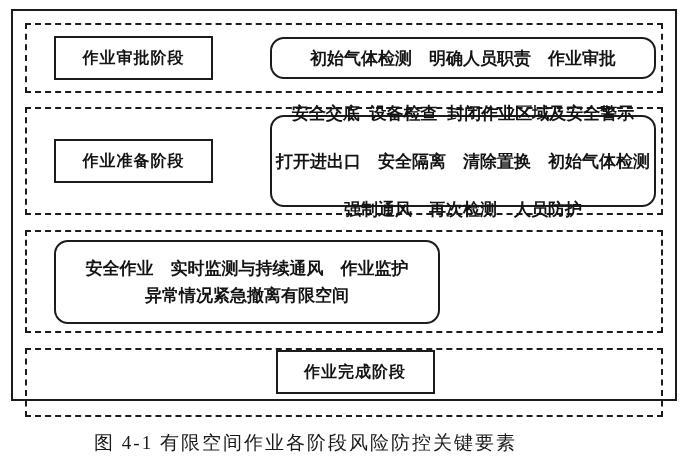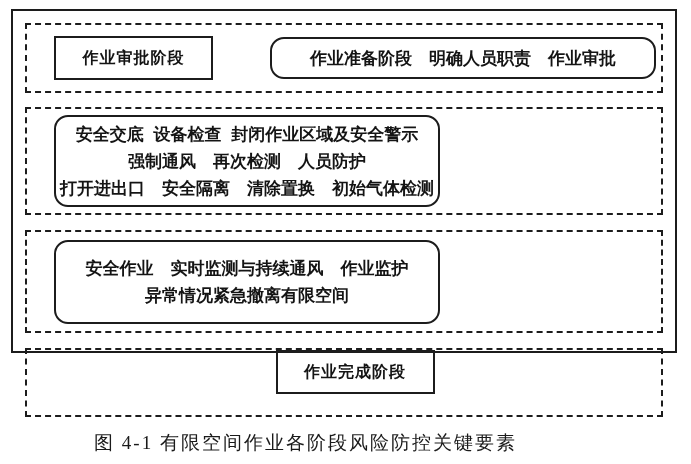--- a/index.html
+++ b/index.html
@@ -13,21 +13,21 @@
     position: relative;
     font-family: "Liberation Sans", sans-serif;
     color: #141414;
     overflow: hidden;
   }
   .outer-frame {
     position: absolute;
     left: 11px;
     top: 9px;
     width: 666px;
-    height: 344px;
+    height: 392px;
     border: 2px solid #1c1c1c;
     box-sizing: border-box;
   }
   .stage-row {
     position: absolute;
     left: 12px;
     width: 638px;
     border: 2px dashed #1c1c1c;
     box-sizing: border-box;
     display: flex;
@@ -65,21 +65,21 @@
     justify-content: center;
     align-items: center;
     text-align: center;
     font-size: 17px;
     font-weight: bold;
     line-height: 27px;
     word-spacing: 5px;
     flex-shrink: 0;
   }
   .ch-42 { height: 42px; }
-  .ch-92 { height: 92px; }
+  .ch-92 { height: 92px; gap: 21px; }
   .ch-84 { height: 84px; }
   .ch-52 { height: 52px; }
   .content-line {
     white-space: nowrap;
   }
   .figure-caption {
     position: absolute;
     left: 0;
     top: 430px;
     width: 611px;
@@ -92,29 +92,30 @@
   }
 </style>
 </head>
 <body>
 
 <div class="outer-frame">
 
   <div class="stage-row row-1">
     <div class="stage-label">作业审批阶段</div>
     <div class="content-box ch-42">
-      <div class="content-line">作业准备阶段　明确人员职责　作业审批</div>
+      <div class="content-line">初始气体检测　明确人员职责　作业审批</div>
     </div>
   </div>
 
   <div class="stage-row row-2">
+    <div class="stage-label">作业准备阶段</div>
     <div class="content-box ch-92">
       <div class="content-line">安全交底 设备检查 封闭作业区域及安全警示</div>
+      <div class="content-line">打开进出口　安全隔离　清除置换　初始气体检测</div>
       <div class="content-line">强制通风　再次检测　人员防护</div>
-      <div class="content-line">打开进出口　安全隔离　清除置换　初始气体检测</div>
     </div>
   </div>
 
   <div class="stage-row row-3">
     <div class="content-box ch-84">
       <div class="content-line">安全作业　实时监测与持续通风　作业监护</div>
       <div class="content-line">异常情况紧急撤离有限空间</div>
     </div>
   </div>
 

